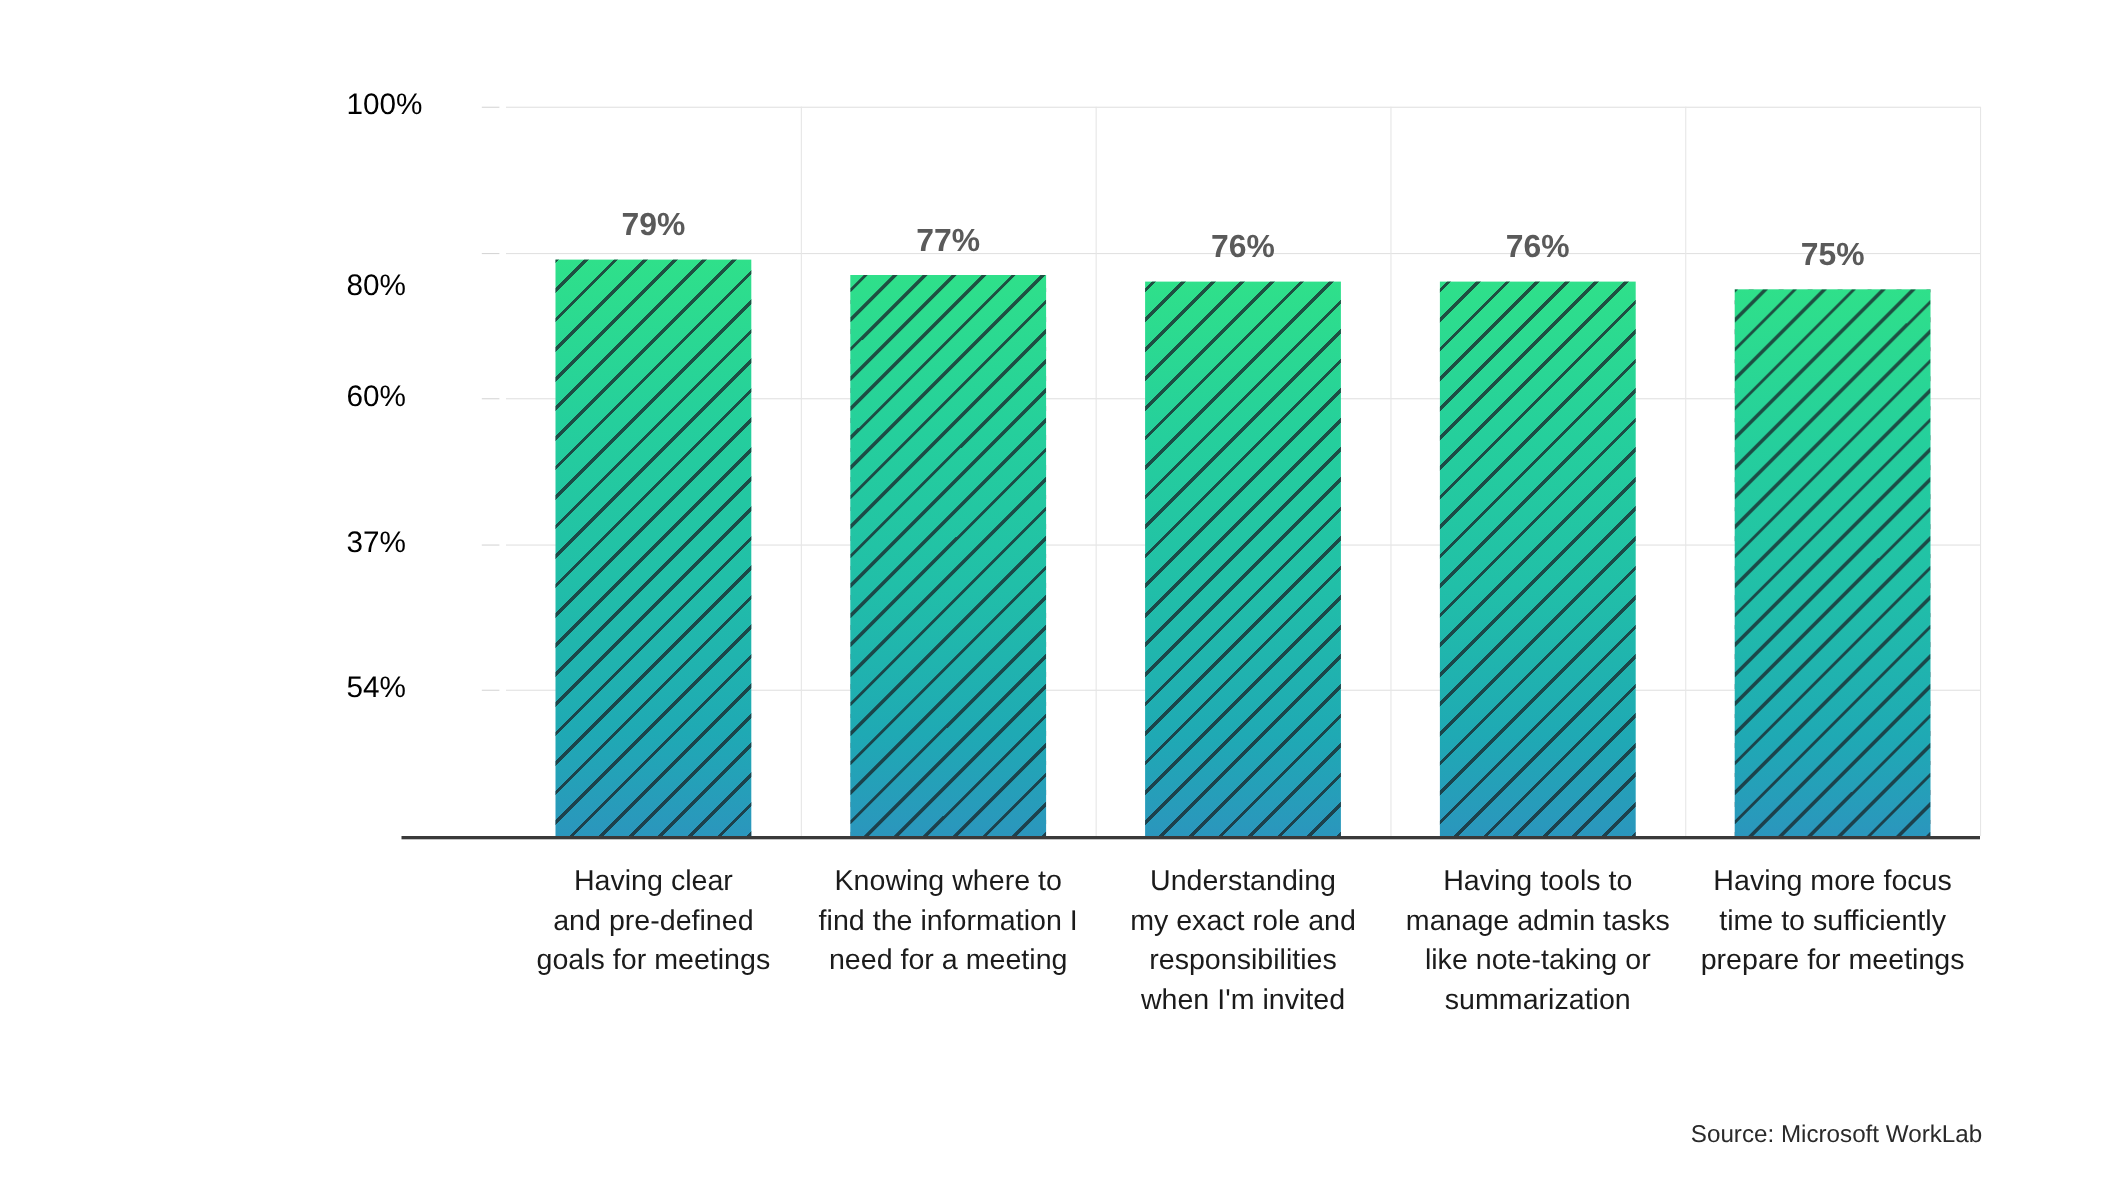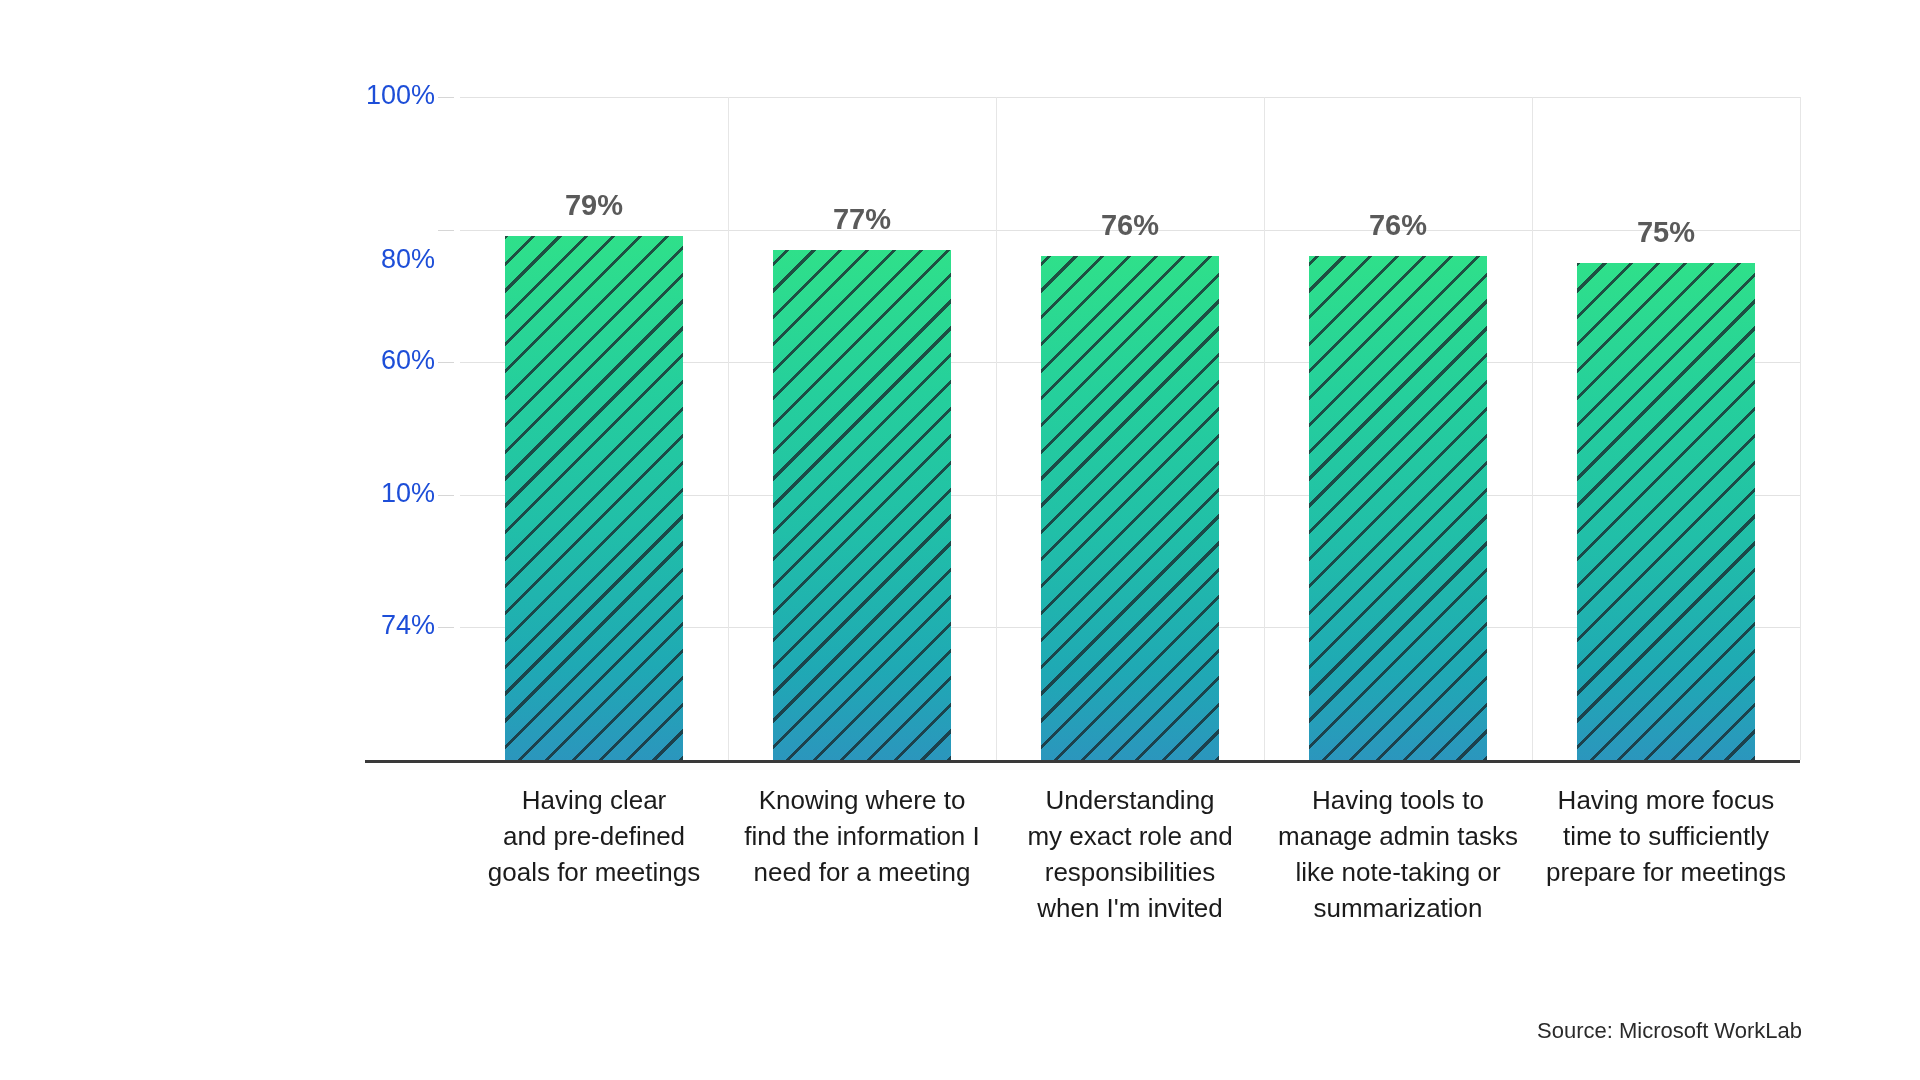--- a/index.html
+++ b/index.html
@@ -51,23 +51,22 @@
     left: 0;
     width: 100%;
     height: 1px;
     background: #e2e2e2;
   }
 
   .ytick-wrap {
     position: absolute;
     left: -145px;
     width: 120px;
-    text-align: right;
     font-size: 27px;
-    color: #1d4ed8;
+    color: #000000;
     transform: translateY(-17px);
   }
 
   .ytick-dash {
     position: absolute;
     left: -22px;
     width: 16px;
     height: 1px;
     background: #d6d6d6;
   }
@@ -171,24 +170,24 @@
         <div class="ytick-dash" style="top: 0px;"></div>
         <div class="ytick-wrap" style="top: 0px;">100%</div>
         <div class="gridline" style="top: 132.6px;"></div>
         <div class="ytick-dash" style="top: 132.6px;"></div>
         <div class="ytick-wrap" style="top: 132.6px; margin-top: 31px;">80%</div>
         <div class="gridline" style="top: 265.2px;"></div>
         <div class="ytick-dash" style="top: 265.2px;"></div>
         <div class="ytick-wrap" style="top: 265.2px;">60%</div>
         <div class="gridline" style="top: 397.8px;"></div>
         <div class="ytick-dash" style="top: 397.8px;"></div>
-        <div class="ytick-wrap" style="top: 397.8px;">10%</div>
+        <div class="ytick-wrap" style="top: 397.8px;">37%</div>
         <div class="gridline" style="top: 530.4px;"></div>
         <div class="ytick-dash" style="top: 530.4px;"></div>
-        <div class="ytick-wrap" style="top: 530.4px;">74%</div>
+        <div class="ytick-wrap" style="top: 530.4px;">54%</div>
       </div>
 
     <div id="sep-layer">
         <div class="sep" style="left: 268px;"></div>
         <div class="sep" style="left: 536px;"></div>
         <div class="sep" style="left: 804px;"></div>
         <div class="sep" style="left: 1072px;"></div>
         <div class="sep" style="left: 1340px;"></div>
       </div>
 

